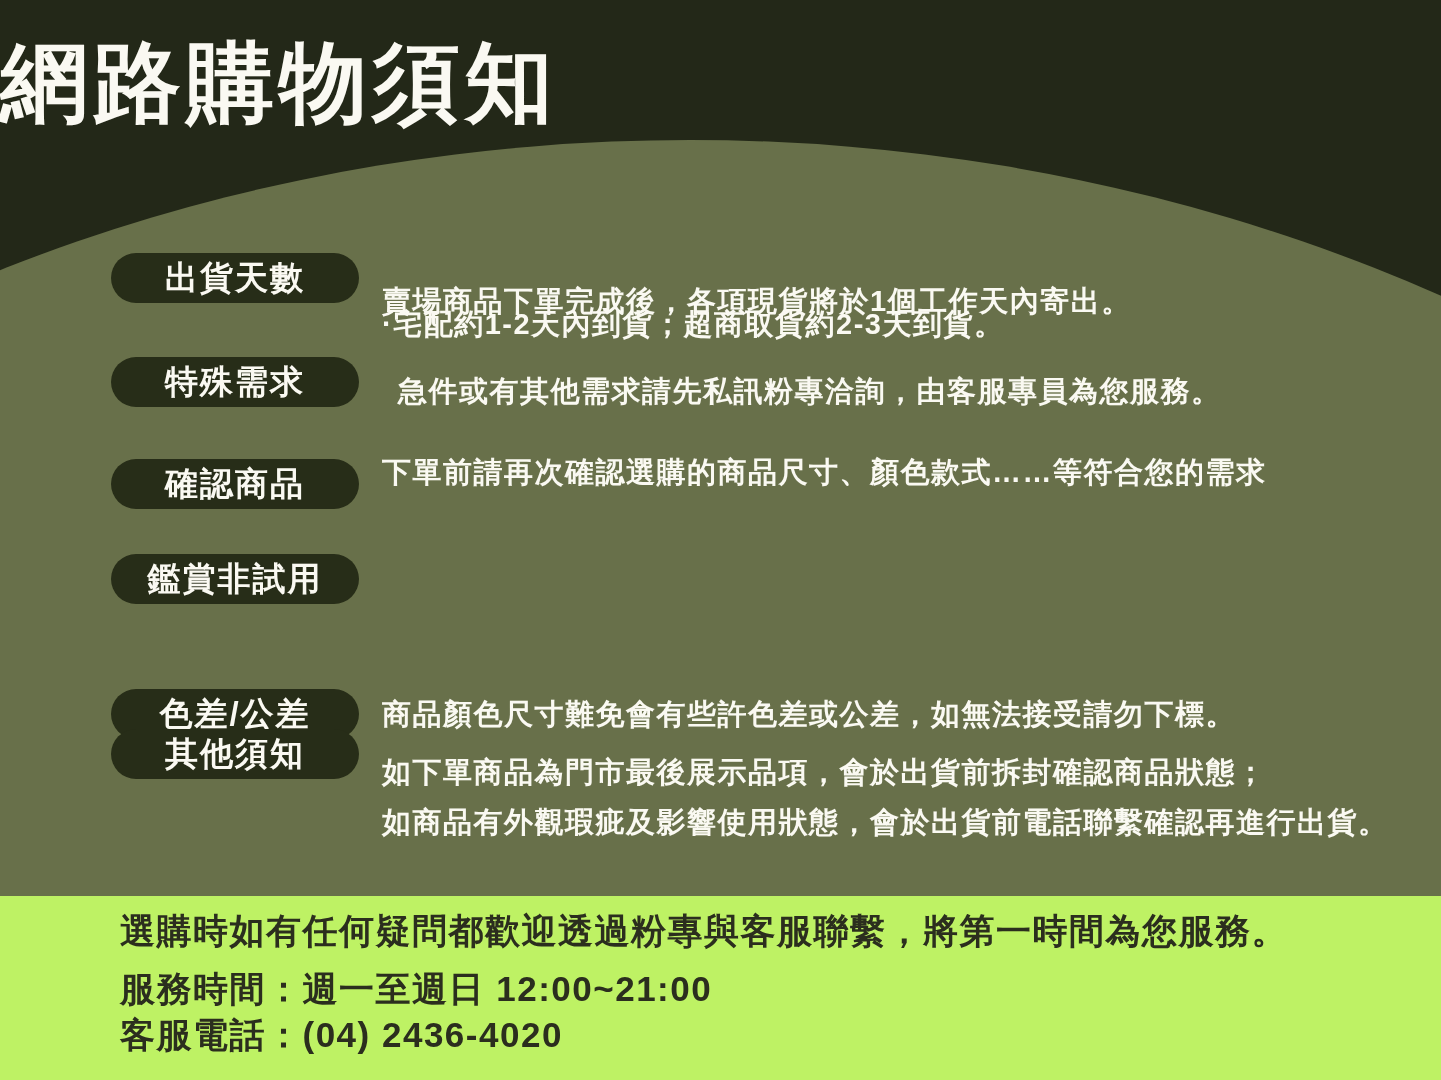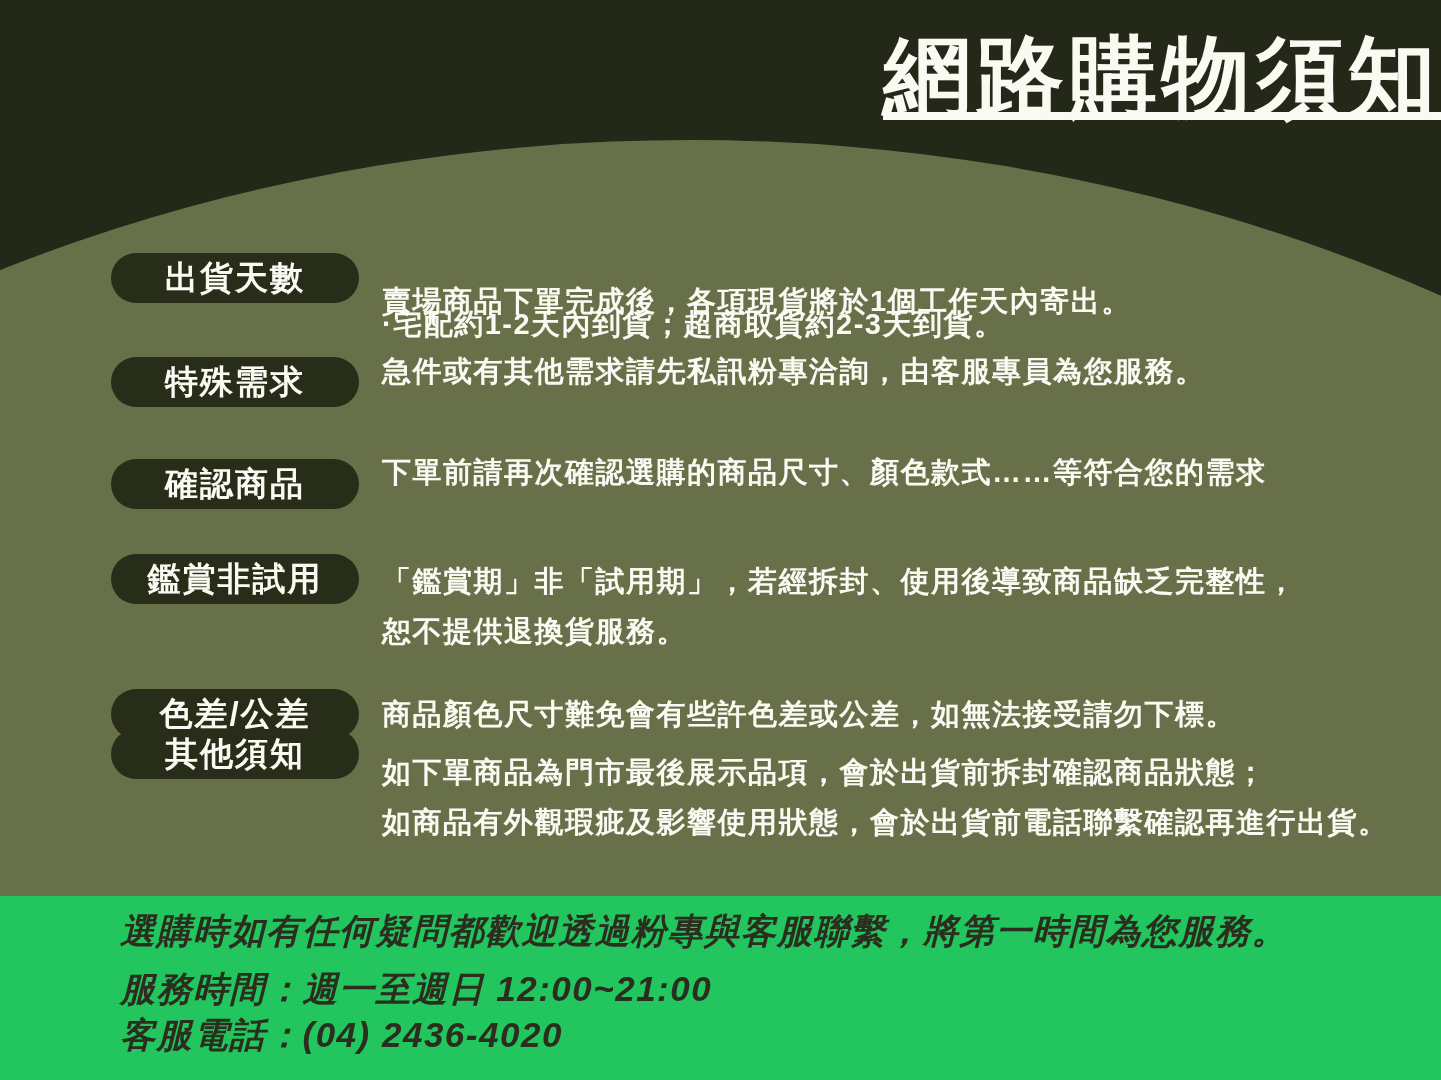--- a/index.html
+++ b/index.html
@@ -14,27 +14,26 @@
   
   .arch{
     position:absolute;
     left:-910px;top:140px;
     width:3200px;height:2662px;
     border-radius:50%;
     background:#68704a;
   }
   .title{
     position:absolute;
-    left:0;top:18px;width:100%;
-    text-align:right;
+    left:0;top:24px;width:100%;
+    text-align:left;
     color:#faf9f2;
     font-size:88px;
     letter-spacing:5px;
     white-space:nowrap;
-    text-decoration:underline;
   }
   .pill{
     position:absolute;
     left:111px;width:248px;height:50px;
     background:#272d18;
     border-radius:26px;
     color:#faf9f2;
     font-size:33px;
     letter-spacing:2px;
     display:flex;align-items:center;justify-content:center;
@@ -44,37 +43,36 @@
     position:absolute;
     left:382px;
     color:#faf9f2;
     font-size:29px;
     letter-spacing:1.5px;
     white-space:nowrap;
   }
   .footer{
     position:absolute;
     left:0;top:896px;width:1441px;height:184px;
-    background:#22c55e;
-    font-style:italic;
+    background:#bef264;
   }
   .ftext{
     position:absolute;
     left:120px;
     color:#2b2e1e;
     font-size:35px;
     letter-spacing:1.5px;
     white-space:nowrap;
   }
   .f1{top:12px;}
   .f2{top:70px;}
   .f3{top:116px;}
   
   .p1{top:253px;} .t1a{top:257px;margin-top:25px;} .t1b{top:305px;}
-  .p2{top:357px;} .t2a{top:352px;}
+  .p2{top:357px;} .t2a{top:372px;margin-left:16px;}
   .p3{top:447px;margin-top:12px;} .t3a{top:453px;} .t3b{top:501px;}
   .p4{top:554px;} .t4a{top:562px;} .t4b{top:612px;}
   .p5{top:689px;} .t5a{top:695px;}
   .p6{top:729px;} .t6a{top:753px;} .t6b{top:803px;}
 </style>
 </head>
 <body>
 
 <div id="canvas">
 
@@ -94,22 +92,20 @@
   <div class="btext t2a">急件或有其他需求請先私訊粉專洽詢，由客服專員為您服務。</div>
 
   <div class="pill p3">
     <span>確認商品</span>
   </div>
   <div class="btext t3a">下單前請再次確認選購的商品尺寸、顏色款式……等符合您的需求</div>
 
   <div class="pill p4">
     <span>鑑賞非試用</span>
   </div>
-  <div class="btext t4a">「鑑賞期」非「試用期」，若經拆封、使用後導致商品缺乏完整性，</div>
-  <div class="btext t4b">恕不提供退換貨服務。</div>
 
   <div class="pill p5">
     <span>色差/公差</span>
   </div>
   <div class="btext t5a">商品顏色尺寸難免會有些許色差或公差，如無法接受請勿下標。</div>
 
   <div class="pill p6">
     <span>其他須知</span>
   </div>
   <div class="btext t6a">如下單商品為門市最後展示品項，會於出貨前拆封確認商品狀態；</div>

